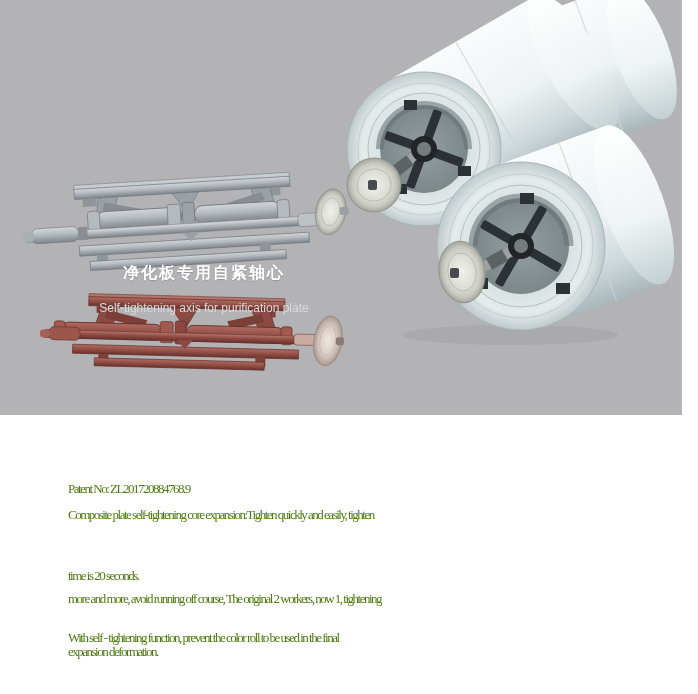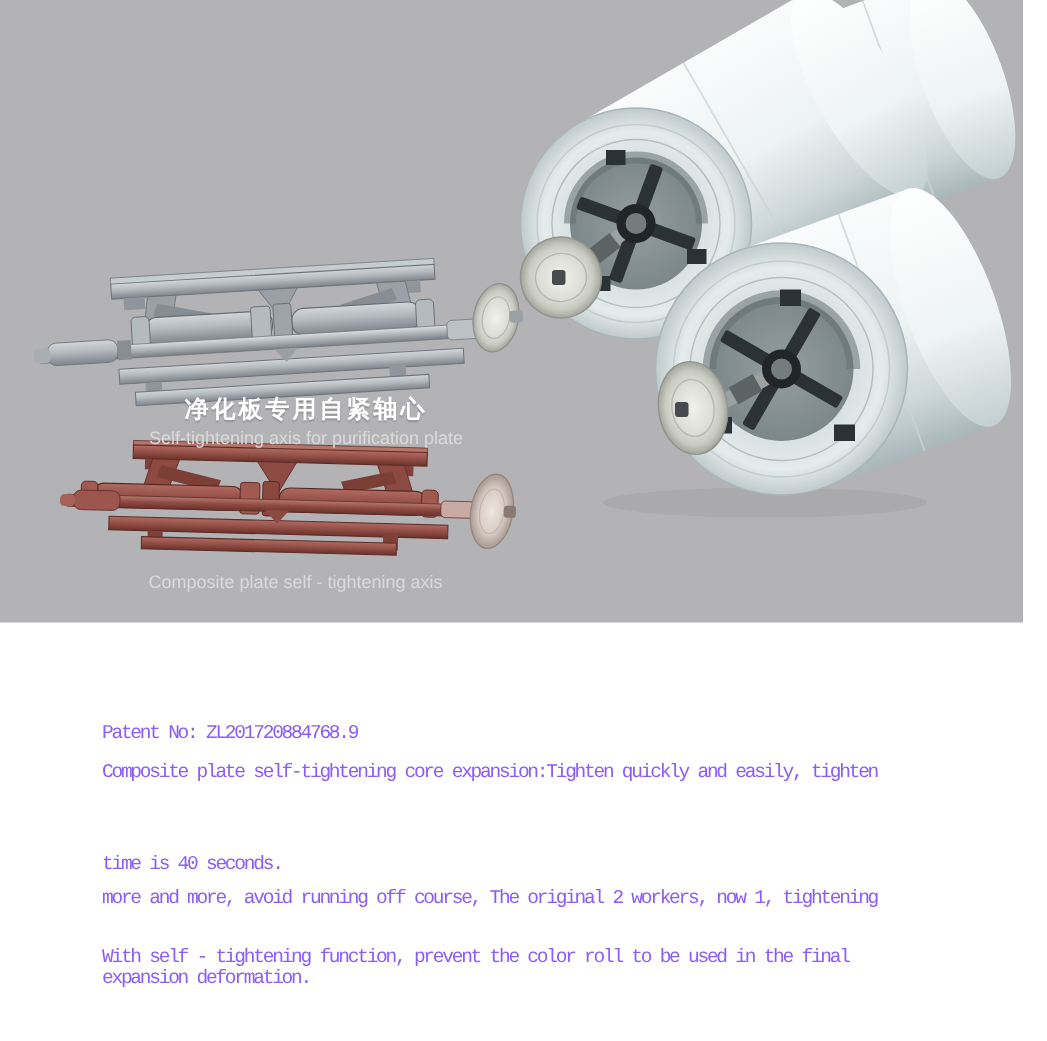--- a/index.html
+++ b/index.html
@@ -25,35 +25,35 @@
   }
   .caption .zh{
     font-family:"DejaVu Sans", sans-serif;
     font-weight:bold;
     font-size:16px;
     letter-spacing:2px;
     color:#ffffff;
     text-shadow:0 1px 1px rgba(60,60,60,0.25);
   }
   .caption .en{
-    margin-top:4px;
+    margin-top:20px;
     font-family:"Liberation Sans", sans-serif;
     font-size:12px;
     color:#dadada;
   }
   .caption1{left:54px;top:264px;}
   .caption2{left:47px;top:378px;}
   .copyline{
     position:absolute;
     left:68px;
     white-space:pre;
-    font-family:Liberation Mono, monospace;
+    font-family:Liberation Serif, serif;
     font-size:13px;
     letter-spacing:-1.5px;
-    color:#8b5cf6;
+    color:#4d7c0f;
   }
   .l1{top:481px;}
   .l2{top:507px;}
   .l3{top:544px;margin-top:47px;}
   .l4{top:568px;}
   .l5{top:630px;}
   .l6{top:644px;}
 </style>
 </head>
 <body>
@@ -279,26 +279,25 @@
         <rect x="336" y="333" width="8" height="8" rx="2" fill="#8a7a73"></rect>
       </g>
     </svg>
 
     <div class="caption caption1">
       <div class="zh">净化板专用自紧轴心</div>
       <div class="en">Self-tightening axis for purification plate</div>
     </div>
 
     <div class="caption caption2">
-      <div class="en">Composite plate self - tightening axis</div>
     </div>
   </div>
 
   <div>
     <div class="copyline l1">Patent No: ZL201720884768.9</div>
     <div class="copyline l2">Composite plate self-tightening core expansion:Tighten quickly and easily, tighten</div>
     <div class="copyline l3">more and more, avoid running off course, The original 2 workers, now 1, tightening</div>
-    <div class="copyline l4">time is 40 seconds.</div>
+    <div class="copyline l4">time is 20 seconds.</div>
     <div class="copyline l5">With self - tightening function, prevent the color roll to be used in the final</div>
     <div class="copyline l6">expansion deformation.</div>
   </div>
 
 </div>
 
 </body></html>

